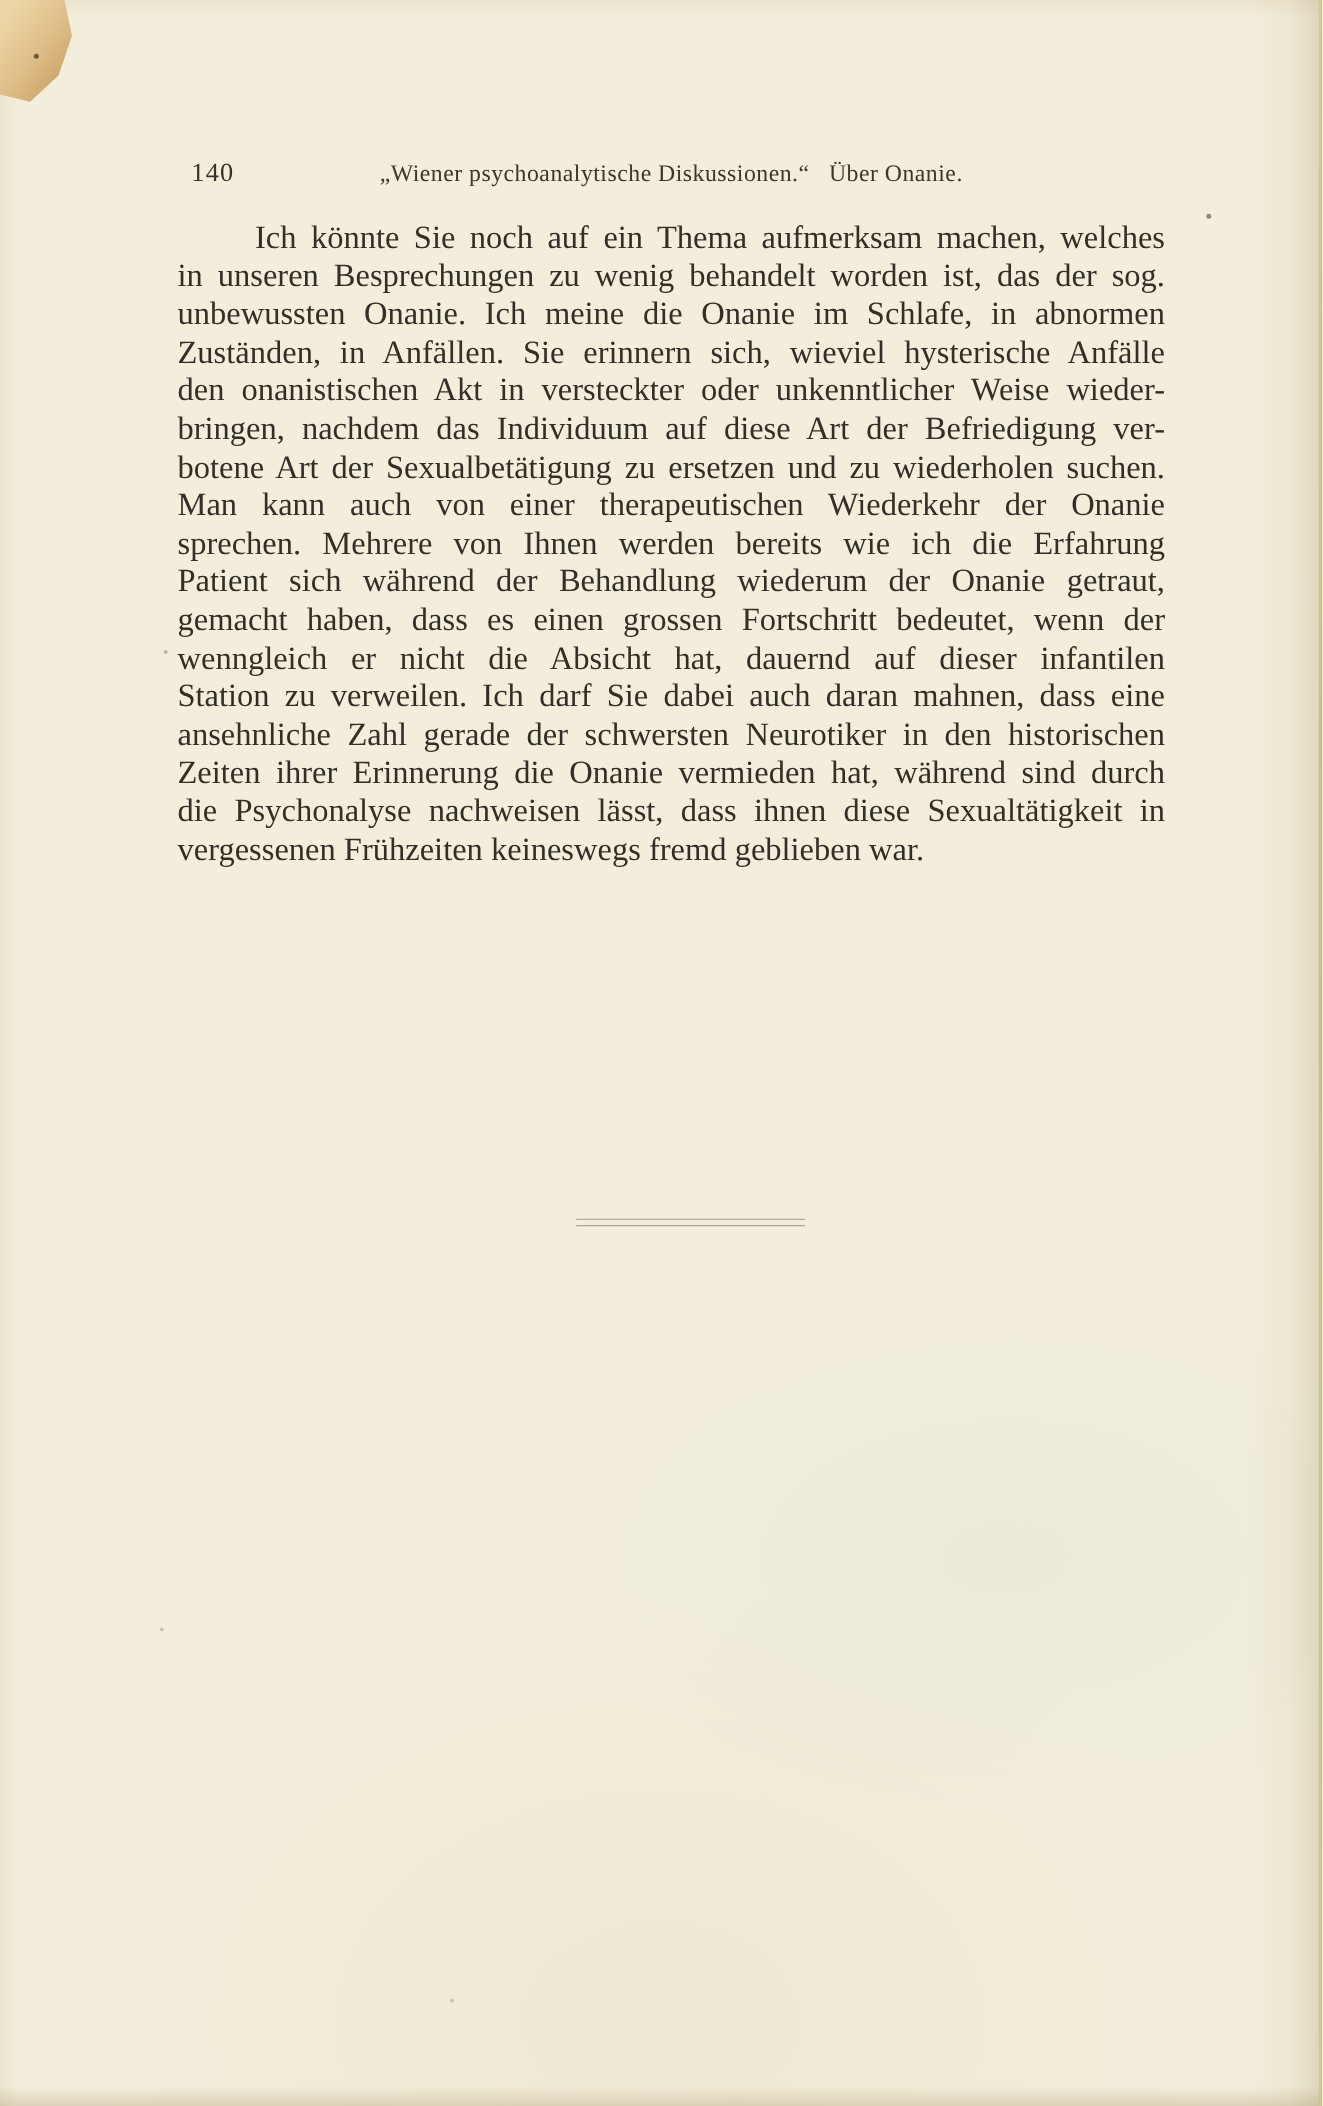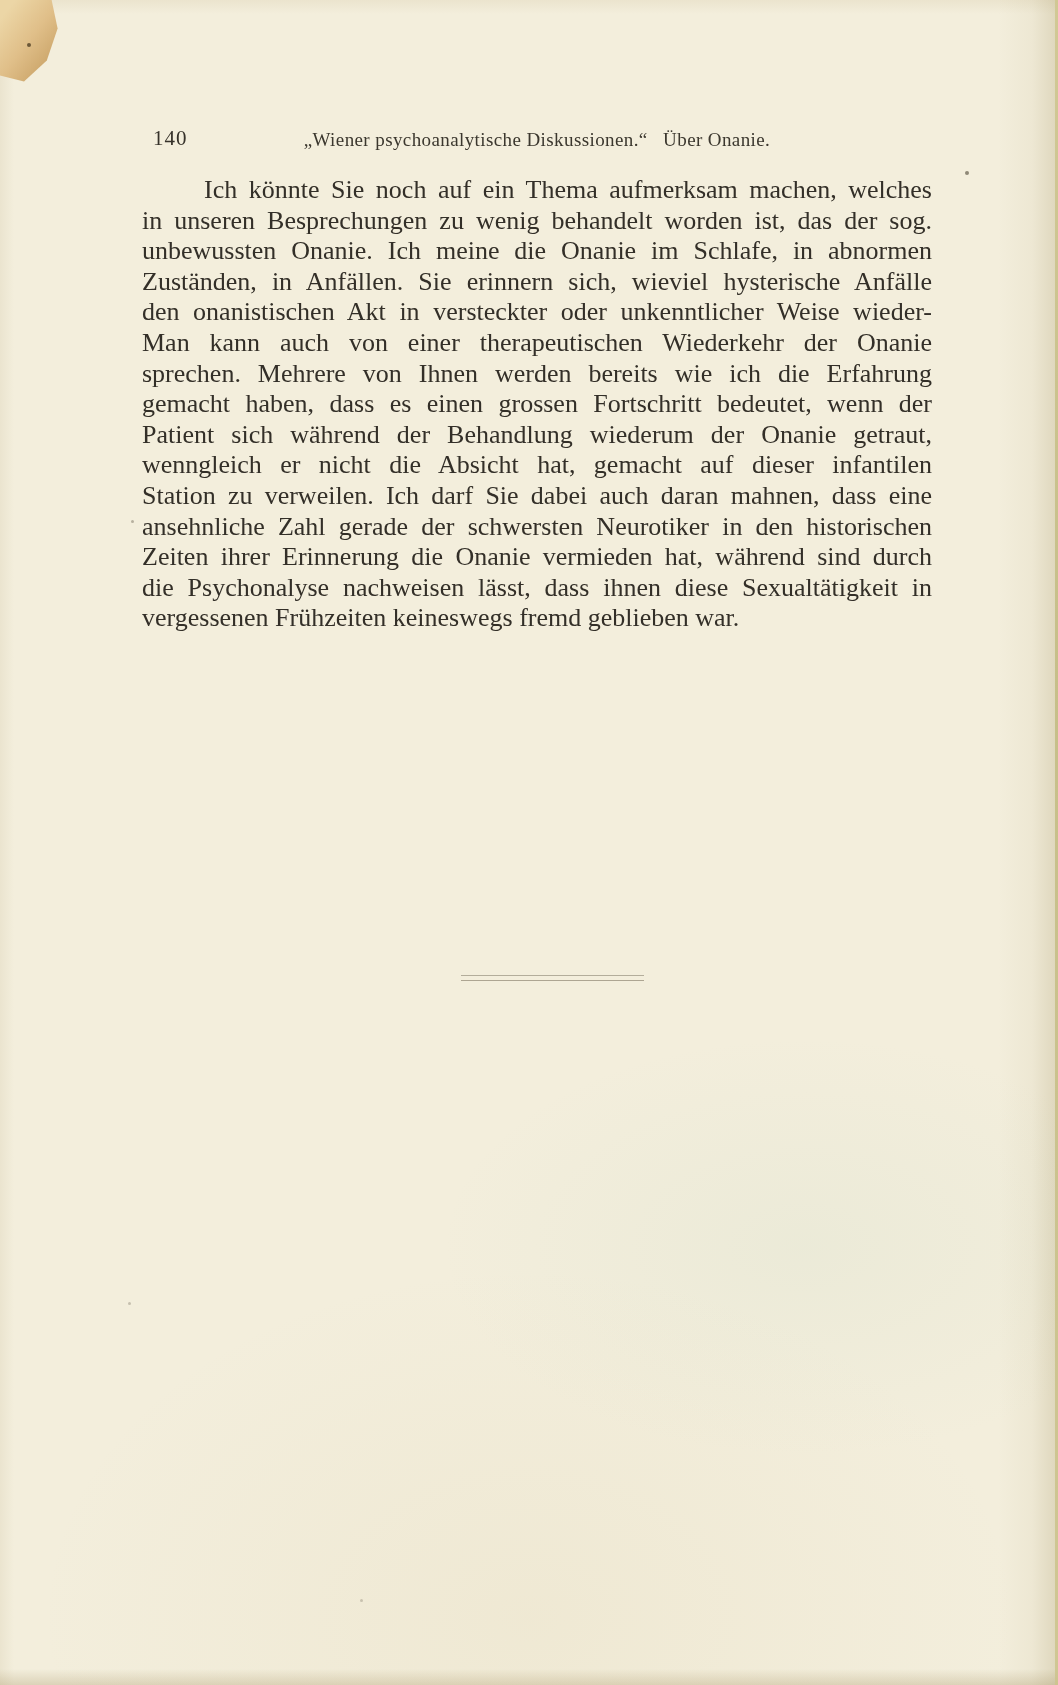--- a/index.html
+++ b/index.html
@@ -126,25 +126,27 @@
     <span class="running-title">„Wiener psychoanalytische Diskussionen.“   Über Onanie.</span>
   </div>
 
   <div class="body-text">
     <div>
       <div class="tline first">Ich könnte Sie noch auf ein Thema aufmerksam machen, welches</div>
       <div class="tline">in unseren Besprechungen zu wenig behandelt worden ist, das der sog.</div>
       <div class="tline">unbewussten Onanie. Ich meine die Onanie im Schlafe, in abnormen</div>
       <div class="tline">Zuständen, in Anfällen. Sie erinnern sich, wieviel hysterische Anfälle</div>
       <div class="tline">den onanistischen Akt in versteckter oder unkenntlicher Weise wieder-</div>
+      <div class="tline">bringen, nachdem das Individuum auf diese Art der Befriedigung ver-</div>
+      <div class="tline">botene Art der Sexualbetätigung zu ersetzen und zu wiederholen suchen.</div>
       <div class="tline">Man kann auch von einer therapeutischen Wiederkehr der Onanie</div>
       <div class="tline">sprechen. Mehrere von Ihnen werden bereits wie ich die Erfahrung</div>
+      <div class="tline">Patient sich während der Behandlung wiederum der Onanie getraut,</div>
       <div class="tline">gemacht haben, dass es einen grossen Fortschritt bedeutet, wenn der</div>
-      <div class="tline">Patient sich während der Behandlung wiederum der Onanie getraut,</div>
-      <div class="tline">wenngleich er nicht die Absicht hat, gemacht auf dieser infantilen</div>
+      <div class="tline">wenngleich er nicht die Absicht hat, dauernd auf dieser infantilen</div>
       <div class="tline">Station zu verweilen. Ich darf Sie dabei auch daran mahnen, dass eine</div>
       <div class="tline">ansehnliche Zahl gerade der schwersten Neurotiker in den historischen</div>
       <div class="tline">Zeiten ihrer Erinnerung die Onanie vermieden hat, während sind durch</div>
       <div class="tline">die Psychonalyse nachweisen lässt, dass ihnen diese Sexualtätigkeit in</div>
       <div class="tline last">vergessenen Frühzeiten keineswegs fremd geblieben war.</div>
     </div>
   </div>
 
   <div class="section-divider"></div>
 

